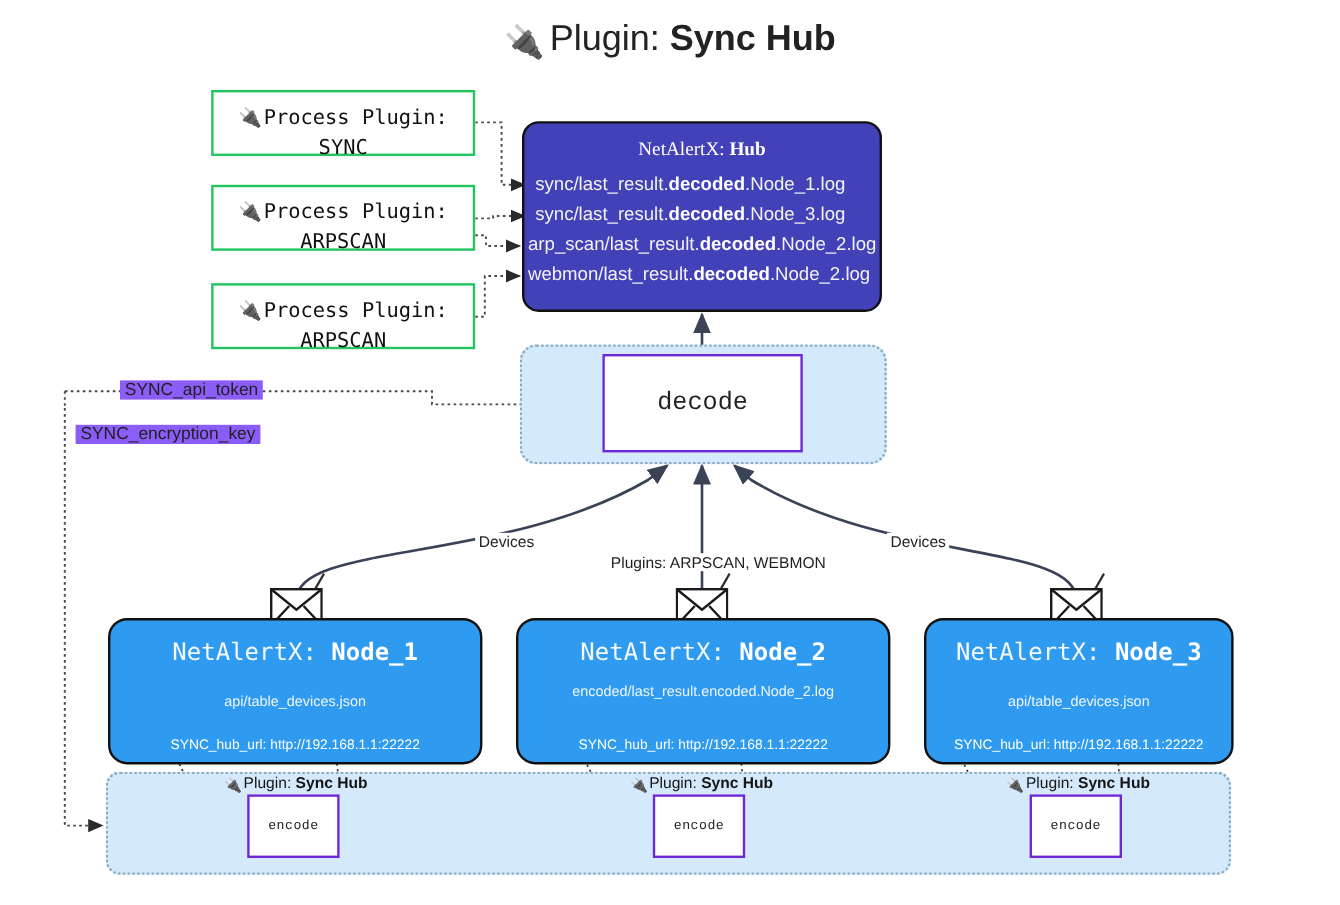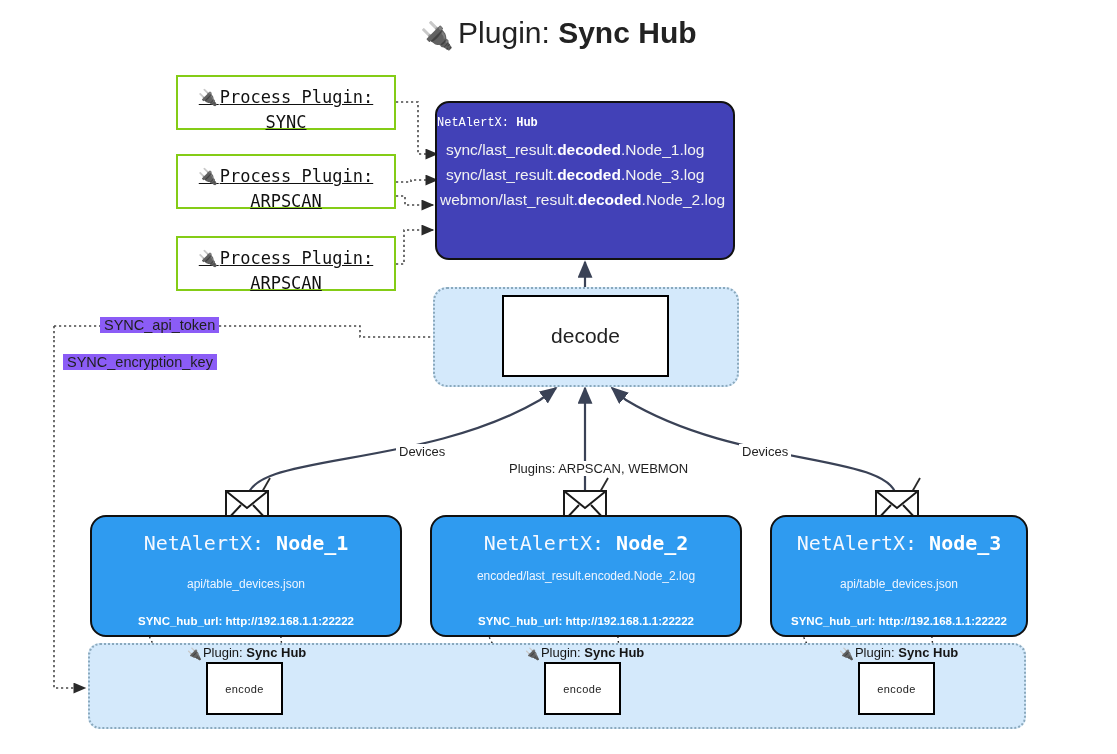--- a/index.html
+++ b/index.html
@@ -49,50 +49,49 @@
     font-size: 27px;
     margin-right: 4px;
     vertical-align: -2px;
   }
   .page-title b { font-weight: bold; }
 
   
   .proc-box {
     position: absolute;
     box-sizing: border-box;
-    border: 2px solid #84cc16;
+    border: 2px solid #22c55e;
     background: #ffffff;
     font-family: "DejaVu Sans Mono", monospace;
     font-size: 17px;
     line-height: 25px;
     color: #111111;
     text-align: center;
     padding-top: 8px;
-    text-decoration: underline;
   }
   .proc-box .row1 { white-space: nowrap; }
   .proc-box .plug {
     font-family: "DejaVu Sans", sans-serif;
     font-size: 16px;
     margin-right: 1px;
   }
 
   
   .hub {
     position: absolute;
     box-sizing: border-box;
     border: 2px solid #111111;
     border-radius: 14px;
     background: #4241b7;
     color: #ffffff;
   }
   .hub .hub-title {
-    font-family: Liberation Mono, monospace;
-    font-size: 12px;
-    text-align: left;
+    font-family: Liberation Serif, serif;
+    font-size: 16px;
+    text-align: center;
     margin-top: 13px;
     white-space: nowrap;
   }
   .hub .hub-title b { font-weight: bold; }
   .hub .loglist {
     margin-top: 7px;
     padding-left: 9px;
   }
   .hub .logline {
     font-size: 15.5px;
@@ -119,26 +118,26 @@
     border: 2px dotted #8aa9bd;
     border-radius: 14px;
     background: #d4e9fb;
   }
   .dotted-container.bottom { border-radius: 12px; }
 
   
   .white-box {
     position: absolute;
     box-sizing: border-box;
-    border: 2px solid #000000;
+    border: 2px solid #6d28d9;
     background: #ffffff;
     display: flex;
     align-items: center;
     justify-content: center;
-    font-family: Liberation Sans, sans-serif;
+    font-family: Liberation Mono, monospace;
     color: #222222;
   }
   .white-box.decode { font-size: 21px; }
   .white-box.encode { font-size: 11px; letter-spacing: .4px; }
 
   
   .node {
     position: absolute;
     box-sizing: border-box;
     border: 2px solid #101010;
@@ -166,21 +165,21 @@
     color: #eef5ff;
     white-space: nowrap;
   }
   .node .node-foot {
     position: absolute;
     left: 0;
     right: 0;
     bottom: 8px;
     text-align: center;
     font-size: 11.5px;
-    font-weight: bold;
+    font-weight: normal;
     color: #ffffff;
     white-space: nowrap;
   }
 
   
   .edge-label {
     position: absolute;
     font-size: 13px;
     color: #1f1f1f;
     background: #ffffff;
@@ -312,20 +311,23 @@
         <span>NetAlertX: </span><b>Hub</b>
       </div>
       <div class="loglist">
         <div class="logline">
           <span>sync/last_result.</span><b>decoded</b><span>.Node_1.log</span>
         </div>
         <div class="logline">
           <span>sync/last_result.</span><b>decoded</b><span>.Node_3.log</span>
         </div>
         <div class="logline" style="margin-left:-6px;">
+          <span>arp_scan/last_result.</span><b>decoded</b><span>.Node_2.log</span>
+        </div>
+        <div class="logline" style="margin-left:-6px;">
           <span>webmon/last_result.</span><b>decoded</b><span>.Node_2.log</span>
         </div>
       </div>
     </div>
 
     <div class="dotted-container" style="left:433px; top:287px; width:306px; height:100px;"></div>
     <div class="white-box decode" style="left:502px; top:295px; width:167px; height:82px;">
       <span>decode</span>
     </div>
 

